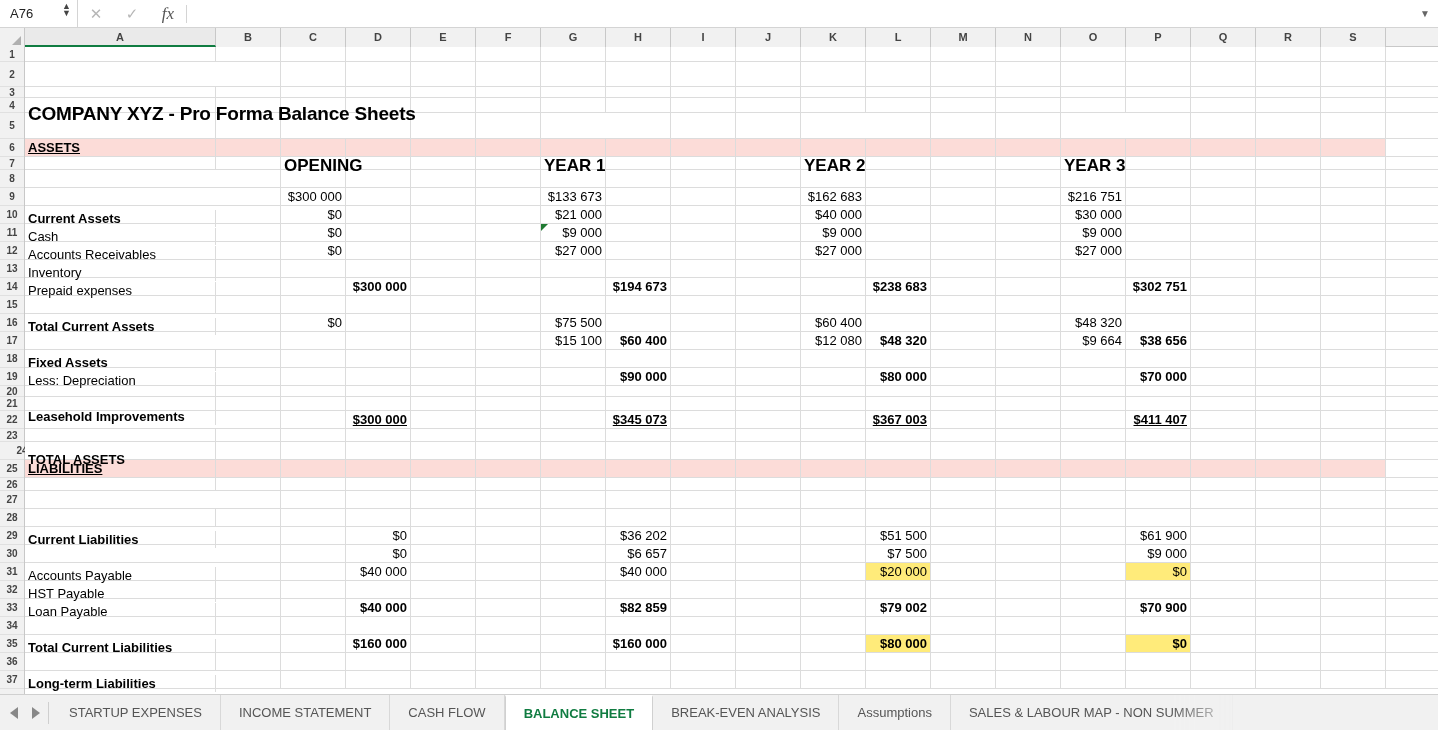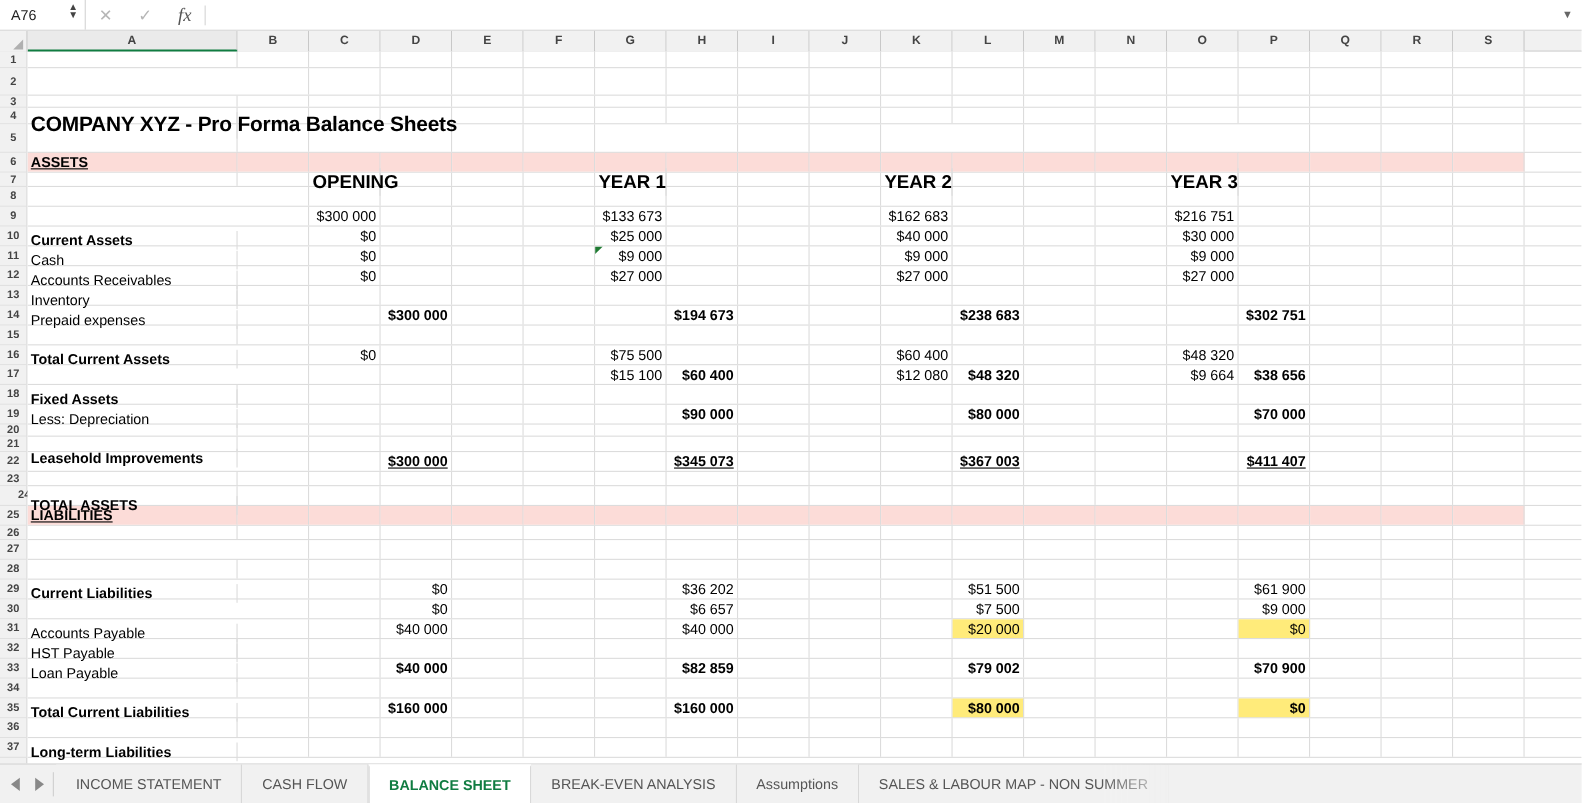--- a/index.html
+++ b/index.html
@@ -422,21 +422,21 @@
             <span>Accounts Receivables</span>
           </div>
           <div class="cell " style="width: 65px; flex-basis: 65px;"></div>
           <div class="cell r " style="width: 65px; flex-basis: 65px;">
             <span>$0</span>
           </div>
           <div class="cell " style="width: 65px; flex-basis: 65px;"></div>
           <div class="cell " style="width: 65px; flex-basis: 65px;"></div>
           <div class="cell " style="width: 65px; flex-basis: 65px;"></div>
           <div class="cell r " style="width: 65px; flex-basis: 65px;">
-            <span>$25 000</span>
+            <span>$21 000</span>
           </div>
           <div class="cell " style="width: 65px; flex-basis: 65px;"></div>
           <div class="cell " style="width: 65px; flex-basis: 65px;"></div>
           <div class="cell " style="width: 65px; flex-basis: 65px;"></div>
           <div class="cell r " style="width: 65px; flex-basis: 65px;">
             <span>$40 000</span>
           </div>
           <div class="cell " style="width: 65px; flex-basis: 65px;"></div>
           <div class="cell " style="width: 65px; flex-basis: 65px;"></div>
           <div class="cell " style="width: 65px; flex-basis: 65px;"></div>
@@ -1148,20 +1148,21 @@
   </div>
 </div>
 
 <div id="tabbar">
   <div id="tab-nav">
     <div class="navarrow left"></div>
     <div class="navarrow right"></div>
   </div>
   <div id="tab-sep"></div>
   <div id="tab-list" style="display:flex;align-items:flex-end;">
+      <div class="tab">STARTUP EXPENSES</div>
       <div class="tab">INCOME STATEMENT</div>
       <div class="tab">CASH FLOW</div>
       <div class="tab active">BALANCE SHEET</div>
       <div class="tab">BREAK-EVEN ANALYSIS</div>
       <div class="tab">Assumptions</div>
       <div class="tab clipped">SALES &amp; LABOUR MAP - NON SUMMER</div>
     </div>
 
 </div>
 

